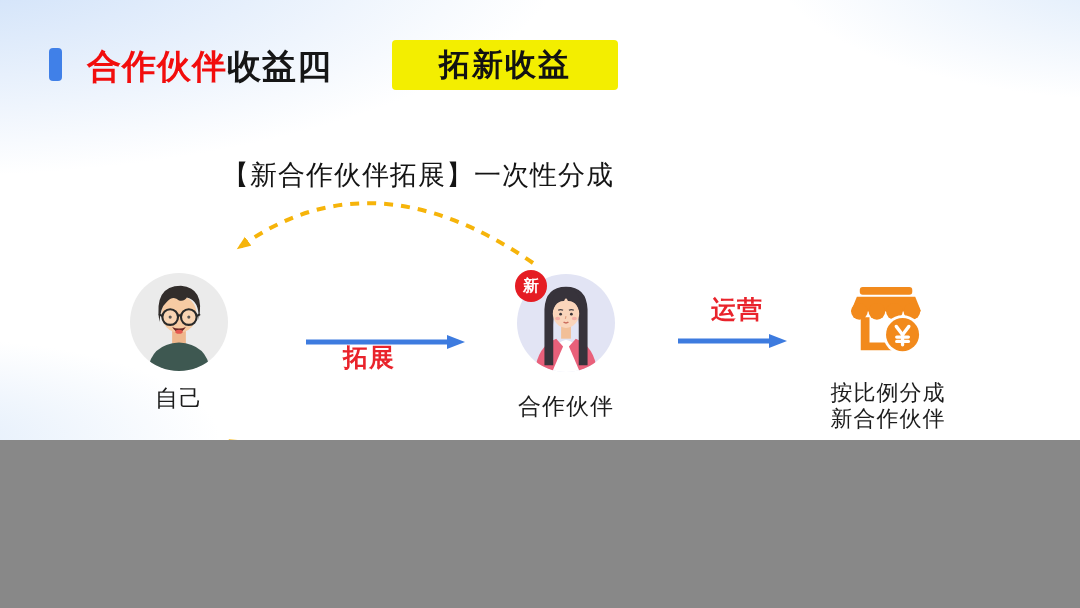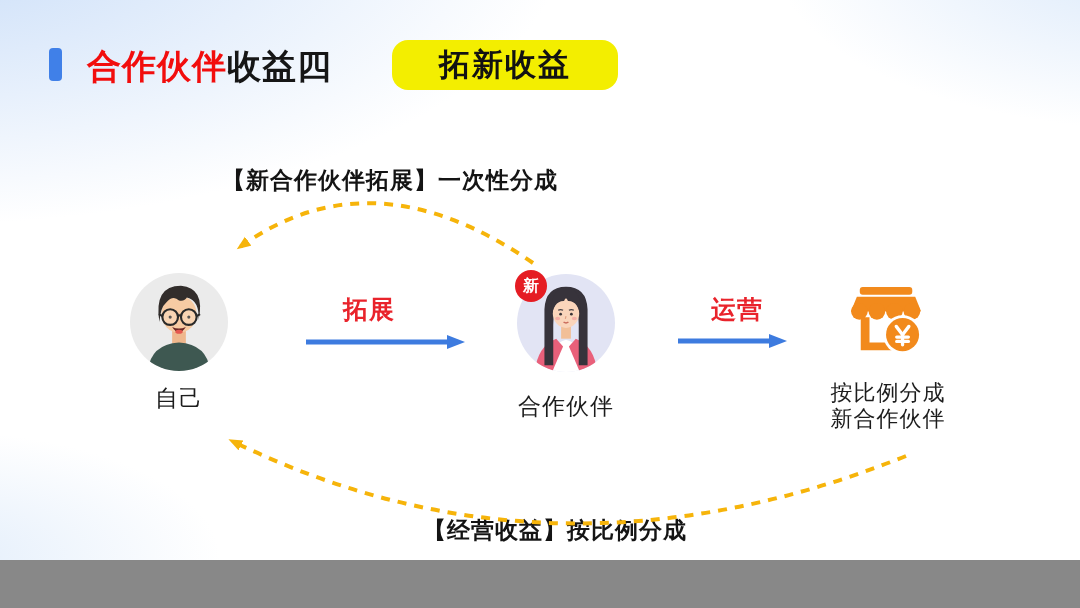--- a/index.html
+++ b/index.html
@@ -2,21 +2,21 @@
 <html><head>
 <meta charset="utf-8">
 <style>
   * { margin: 0; padding: 0; box-sizing: border-box; }
   html, body { background: #888; }
   body { font-family: "Liberation Sans", "DejaVu Sans", sans-serif; }
 
   .slide {
     position: relative;
     width: 1080px;
-    height: 560px;
+    height: 440px;
     margin: 0 auto;
     overflow: hidden;
     background:
       radial-gradient(110% 95% at -8% -12%, #C7DCF8 0%, rgba(199,220,248,0) 55%),
       radial-gradient(70% 60% at 108% -8%, #D9E8FA 0%, rgba(217,232,250,0) 52%),
       radial-gradient(55% 48% at -6% 100%, #E3EEFB 0%, rgba(227,238,251,0) 48%),
       #FFFFFF;
   }
 
   
@@ -28,48 +28,48 @@
   .title {
     position: absolute; left: 87px; top: 44px;
     font-size: 34px; font-weight: 800; letter-spacing: 1px;
     white-space: nowrap;
   }
   .title .red  { color: #F20D0D; }
   .title .dark { color: #161616; }
 
   .yellow-badge {
     position: absolute; left: 392px; top: 40px;
-    width: 226px; height: 50px; border-radius: 16px;
+    width: 226px; height: 50px; border-radius: 4px;
     background: #F3EE00;
     display: flex; align-items: center; justify-content: center;
     font-size: 31px; font-weight: 800; color: #121212; letter-spacing: 2px;
   }
 
   
   .note {
-    position: absolute; font-weight: 700; color: #141414;
-    font-size: 23px; letter-spacing: 1px; white-space: nowrap; margin-top: 8px;
+    position: absolute; font-weight: 400; color: #141414;
+    font-size: 27px; letter-spacing: 1px; white-space: nowrap;
   }
   .top-note    { left: 222px; top: 157px; }
   .bottom-note { left: 400px; top: 507px; width: 310px; text-align: center; }
 
   
   .arrows-layer {
     position: absolute; left: 0; top: 0;
     width: 1080px; height: 608px;
     pointer-events: none;
   }
 
   .arrow-label {
     position: absolute; top: 293px;
     width: 80px; text-align: center;
     font-size: 25px; font-weight: 800; color: #E9232B;
     letter-spacing: 1px;
   }
-  .arrow-label.expand  { left: 329px; }
+  .arrow-label.expand  { left: 329px; margin-top: 48px; }
   .arrow-label.operate { left: 697px; }
 
   
   .node { position: absolute; }
   .node-self    { left: 130px; top: 273px; width: 98px; height: 98px; }
   .node-partner { left: 517px; top: 274px; width: 98px; height: 98px; }
   .node-store   { left: 850px; top: 287px; width: 74px; height: 70px; }
 
   .node-label {
     position: absolute; text-align: center;

